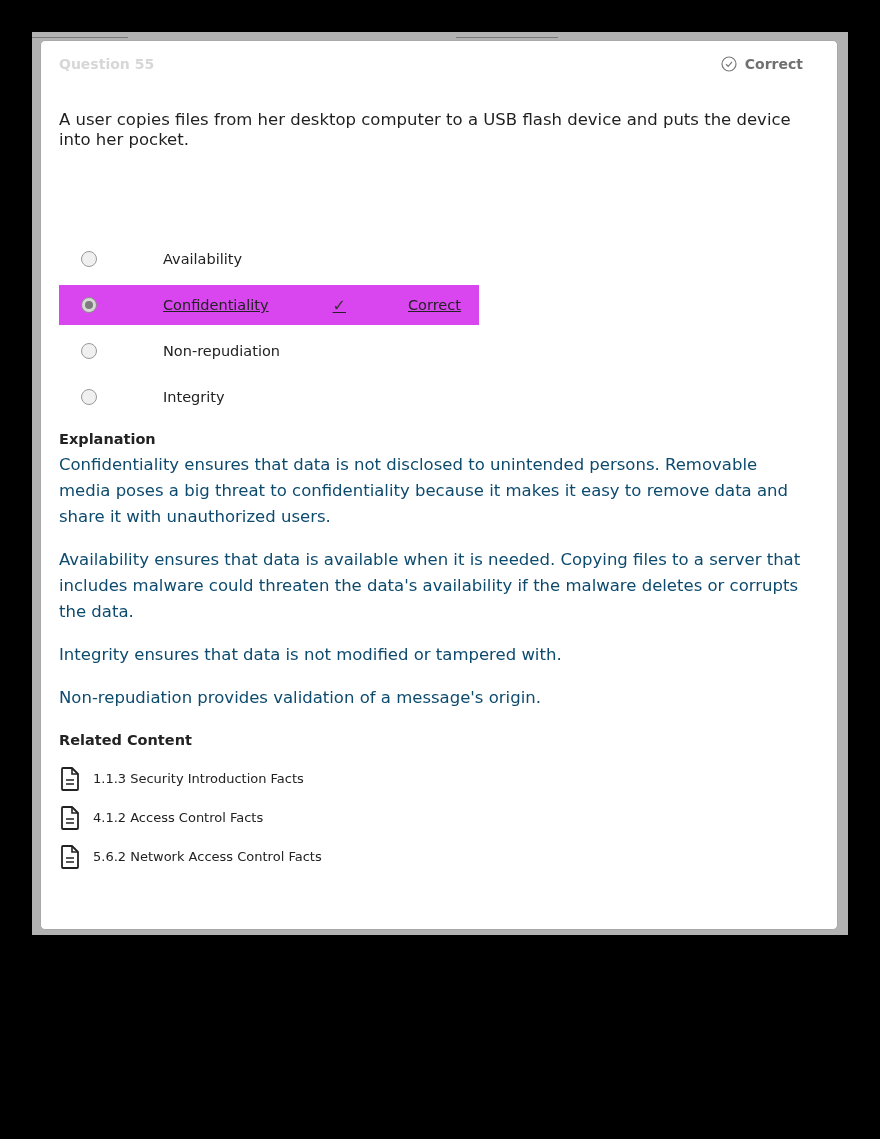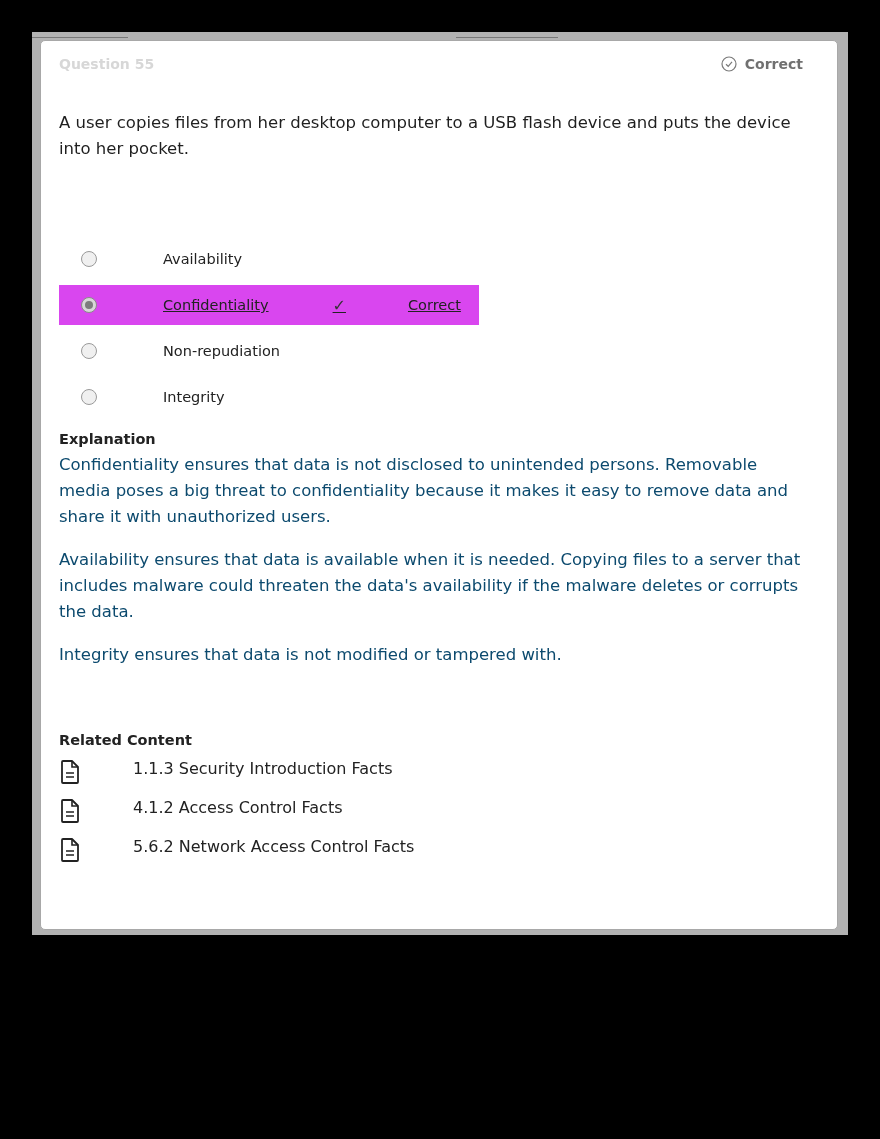--- a/index.html
+++ b/index.html
@@ -25,21 +25,21 @@
     }
     .q-header {
       position: absolute; left: 18px; right: 34px; top: 12px; height: 22px;
       display: flex; justify-content: space-between; align-items: center;
     }
     .q-number { font-size: 14px; font-weight: bold; color: #d7d7d7; }
     .status { display: flex; align-items: center; font-size: 14px; font-weight: bold; color: #707070; }
     .status svg { margin-right: 8px; }
     .stem {
       position: absolute; left: 18px; right: 24px; top: 69px;
-      font-size: 16.5px; line-height: 26px; color: #1f1f1f;
+      font-size: 16.5px; line-height: 20px; color: #1f1f1f;
     }
     .stem p { margin: 0 0 16px 0; }
     .options { position: absolute; left: 18px; top: 198px; }
     .option {
       display: flex; align-items: center; height: 40px; padding-left: 22px; padding-right: 18px;
       margin-bottom: 6px; font-size: 14.5px; color: #222; width: fit-content; box-sizing: border-box; gap: 48px;
     }
     .option.selected { background: #d946ef; text-decoration: underline; }
     .radio {
       width: 16px; height: 16px; border-radius: 50%; border: 1px solid #9a9a9a; background: #f0f0f0;
@@ -52,21 +52,21 @@
     .opt-check { margin-left: 16px; margin-right: 14px; font-size: 16px; color: #333; }
     .section-title {
       position: absolute; left: 18px; font-size: 14.5px; font-weight: bold; color: #222;
     }
     .expl {
       position: absolute; left: 18px; right: 24px; top: 411px;
       font-size: 16.5px; line-height: 26px; color: #0c4a6e;
     }
     .expl p { margin: 0 0 17px 0; }
     .related { position: absolute; left: 18px; top: 718px; }
-    .rel-item { display: flex; height: 39px; font-size: 16px; color: #222; gap: 40px; }
+    .rel-item { display: flex; align-items: center; height: 39px; font-size: 13px; color: #222; }
     .rel-item svg { margin-right: 12px; flex: none; }
     .path-line {
       position: absolute; left: 18px; top: 830px; font-size: 16.5px; color: #1f1f1f;
     }
   </style>
 </head>
 <body>
 
 <div class="page">
   <div class="band">
@@ -110,20 +110,21 @@
         <span>Integrity</span>
       </div>
     </div>
 
     <div class="section-title" style="top:382px;margin-top:8px;">Explanation</div>
 
     <div class="expl">
       <p>Confidentiality ensures that data is not disclosed to unintended persons. Removable media poses a big threat to confidentiality because it makes it easy to remove data and share it with unauthorized users.</p>
       <p>Availability ensures that data is available when it is needed. Copying files to a server that includes malware could threaten the data's availability if the malware deletes or corrupts the data.</p>
       <p>Integrity ensures that data is not modified or tampered with.</p>
+      <p>Non-repudiation provides validation of a message's origin.</p>
     </div>
 
     <div class="section-title" style="top:691px;">Related Content</div>
 
     <div class="related">
       <div class="rel-item">
         <svg width="22" height="26" viewBox="0 0 22 26">
           <path d="M4 2 H13 L19 8 V23 Q19 24 18 24 H4 Q3 24 3 23 V3 Q3 2 4 2 Z" fill="none" stroke="#222" stroke-width="1.8" stroke-linejoin="round"></path>
           <path d="M13 2 V8 H19" fill="none" stroke="#222" stroke-width="1.6"></path>
           <path d="M7 14 H15 M7 18 H15" stroke="#222" stroke-width="1.6"></path>

